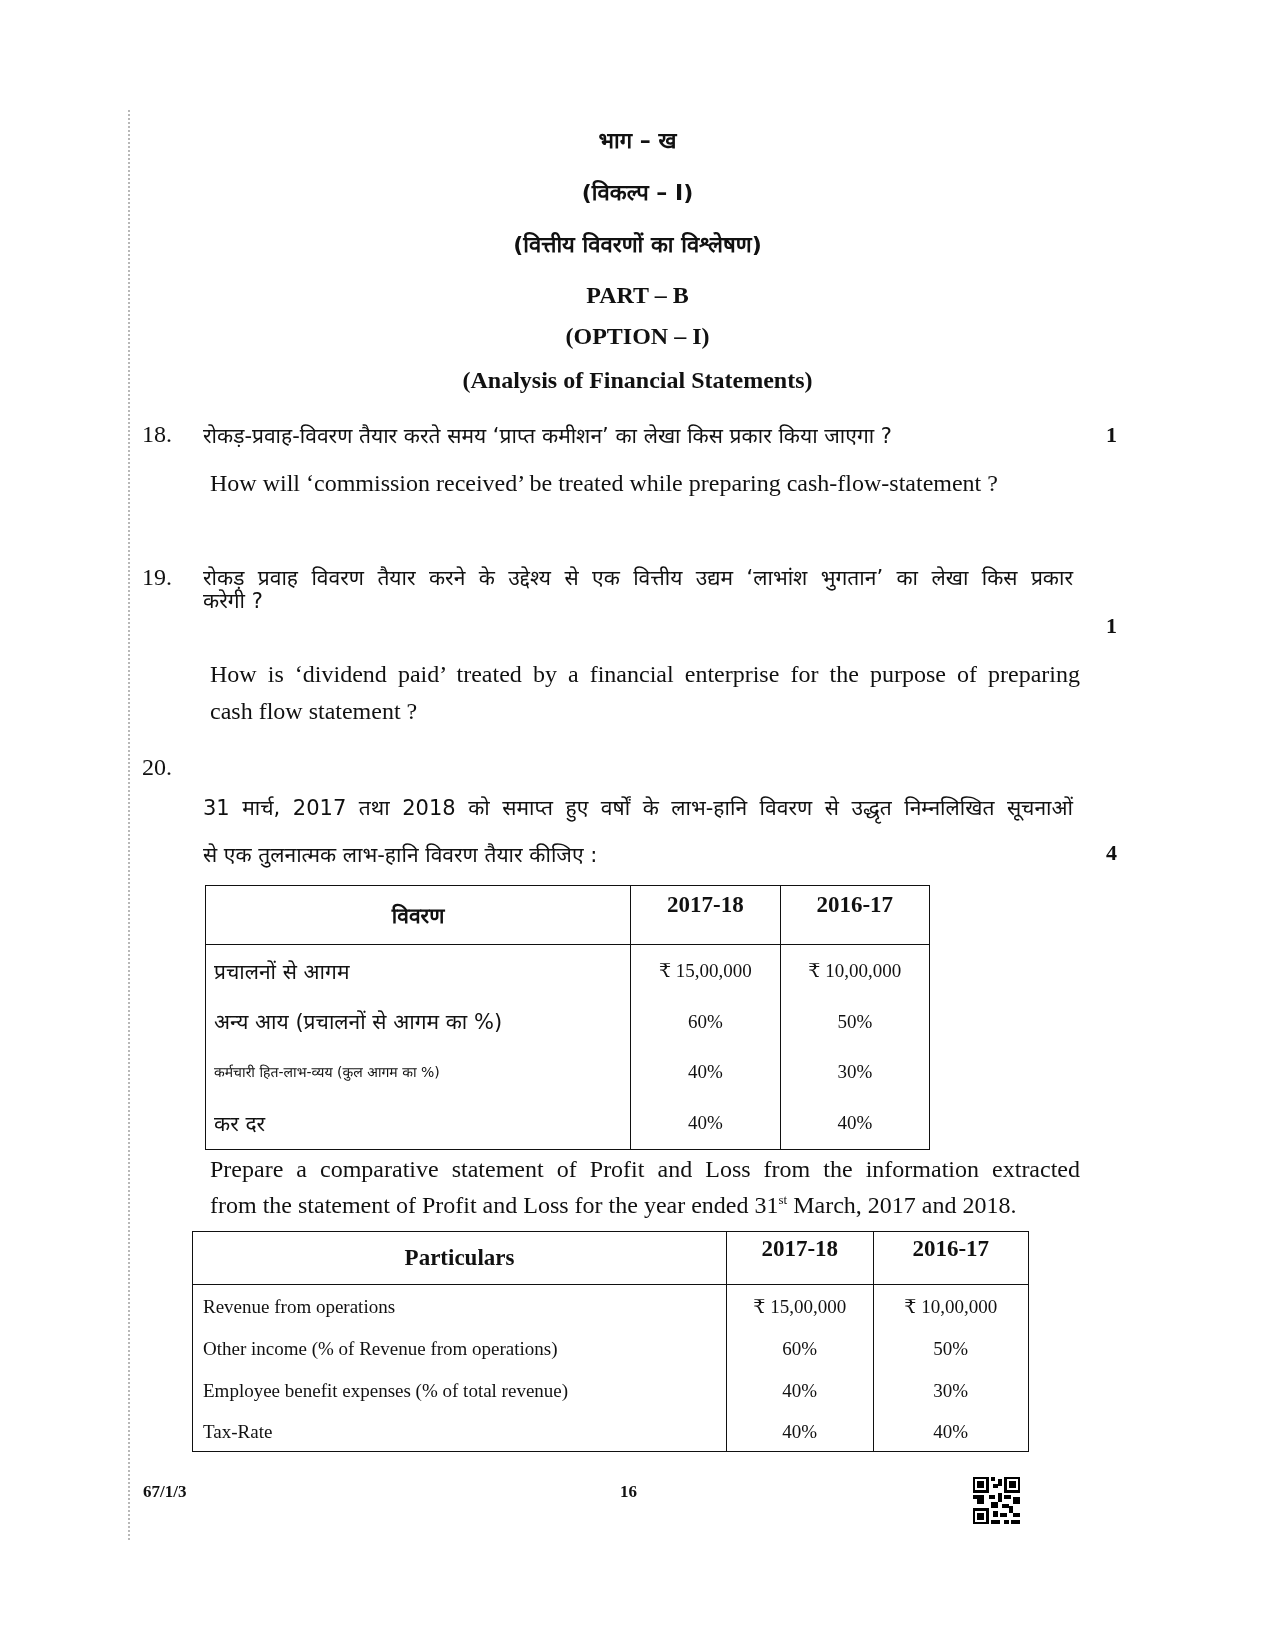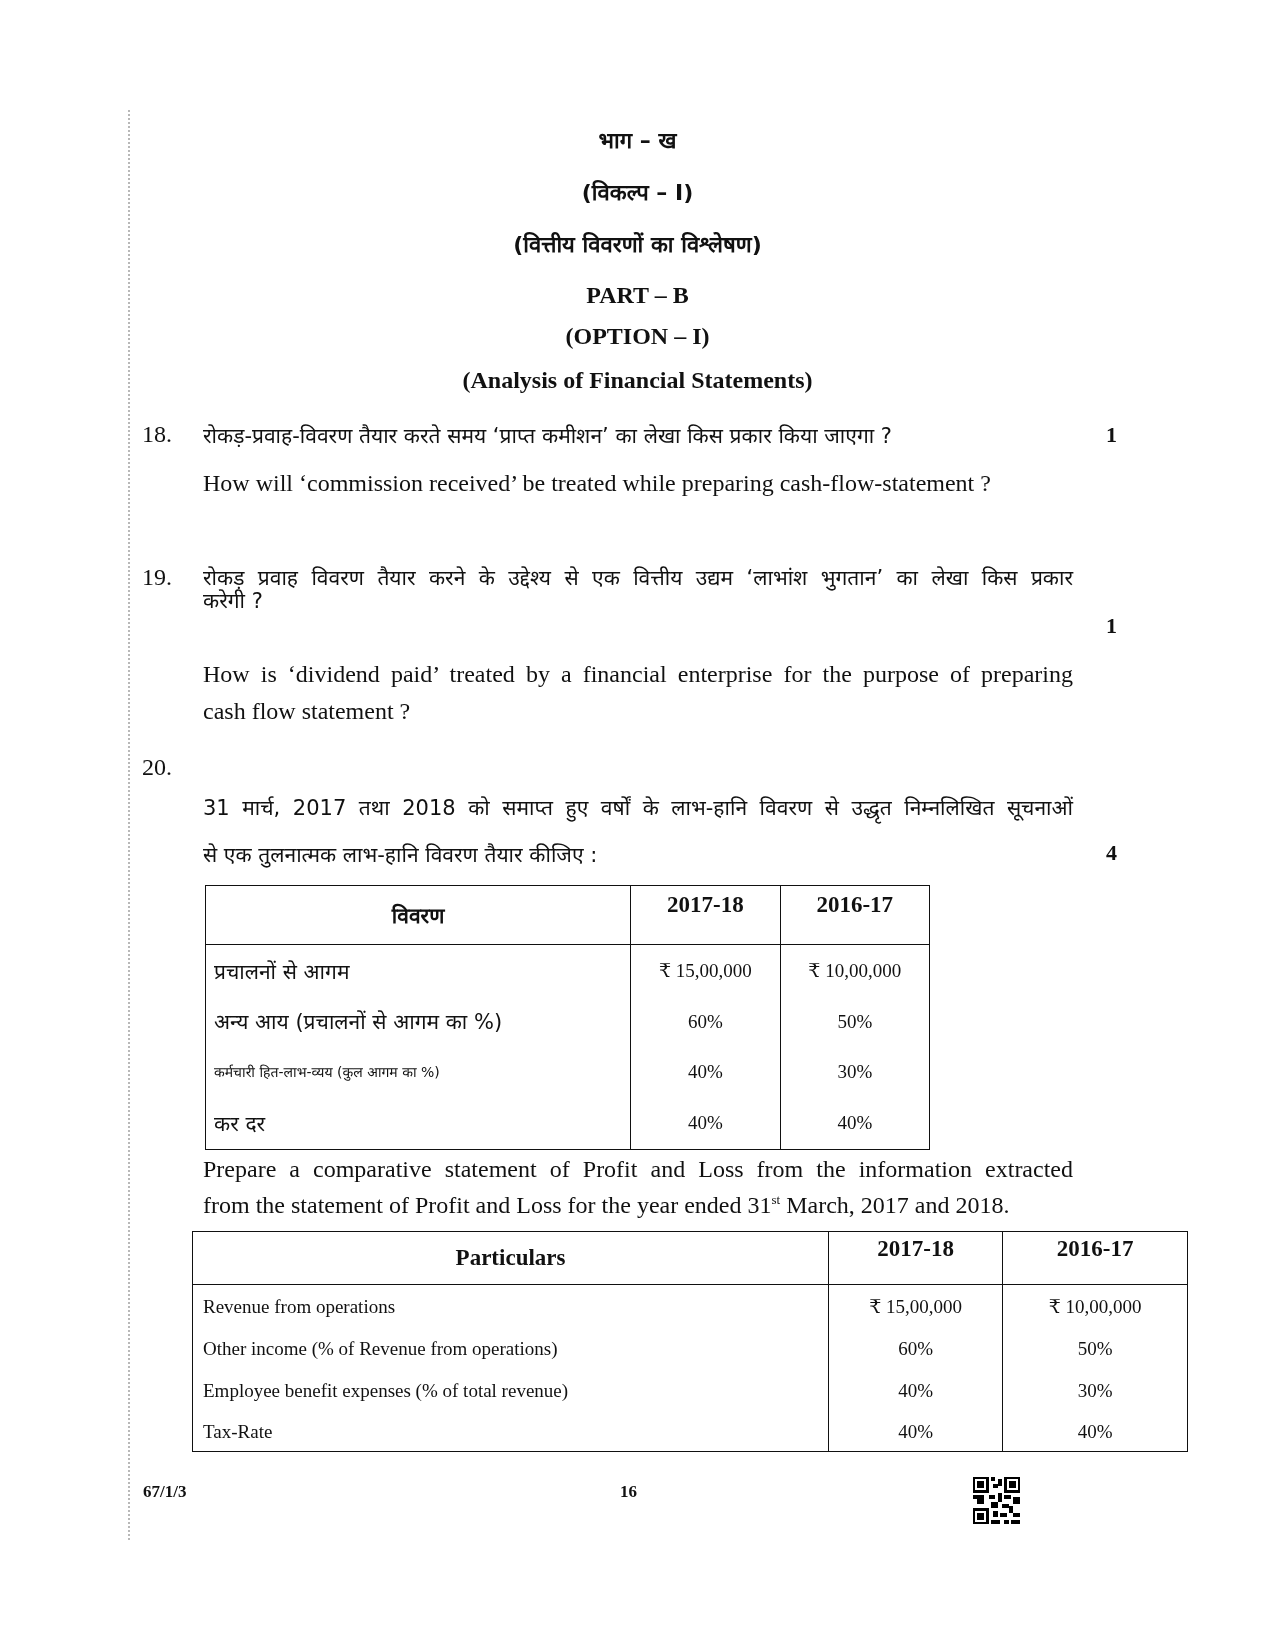--- a/index.html
+++ b/index.html
@@ -4,31 +4,31 @@
 <style>
   html, body { margin: 0; padding: 0; background: #ffffff; }
   body { width: 1275px; height: 1651px; position: relative; overflow: hidden;
          font-family: "Liberation Serif", "DejaVu Serif", serif; color: #111; }
   .abs { position: absolute; white-space: nowrap; }
   .margin-line { position: absolute; left: 128px; top: 110px; height: 1430px; width: 0;
                  border-left: 2px dotted #b8b8b8; }
   .center { left: 0; width: 1275px; text-align: center; }
   .head { font-weight: bold; font-size: 24px; }
   .hi { font-family: "DejaVu Sans", sans-serif; font-size: 21px; }
-  .en { font-size: 24px; }
+  .en { font-size: 24px; margin-left: 7px; }
   .qnum { left: 142px; font-size: 24px; }
   .mark { left: 1106px; font-size: 22px; font-weight: bold; }
   .txt { left: 203px; }
   .just { width: 870px; text-align: justify; text-align-last: justify; white-space: normal; }
   table.t { position: absolute; border-collapse: collapse; }
   table.t td, table.t th { border: 1.5px solid #111; padding: 0; }
   table.t th { font-weight: bold; font-size: 23px; text-align: center; }
   .row-cell { font-size: 19px; line-height: 1; }
   .t1 { left: 205px; top: 885px; width: 725px; padding-left: 12px; }
-  .t2 { left: 192px; top: 1231px; width: 996px; }
+  .t2 { left: 192px; top: 1231px; width: 837px; }
   .body-cell { vertical-align: top; }
   .stack div { display: flex; align-items: center; }
   .footer { font-weight: bold; font-size: 17px; }
   .qr { position: absolute; left: 973px; top: 1477px; width: 47px; height: 47px; }
   sup { font-size: 13px; }
 </style>
 </head>
 <body>
 
 <div class="margin-line"></div>

